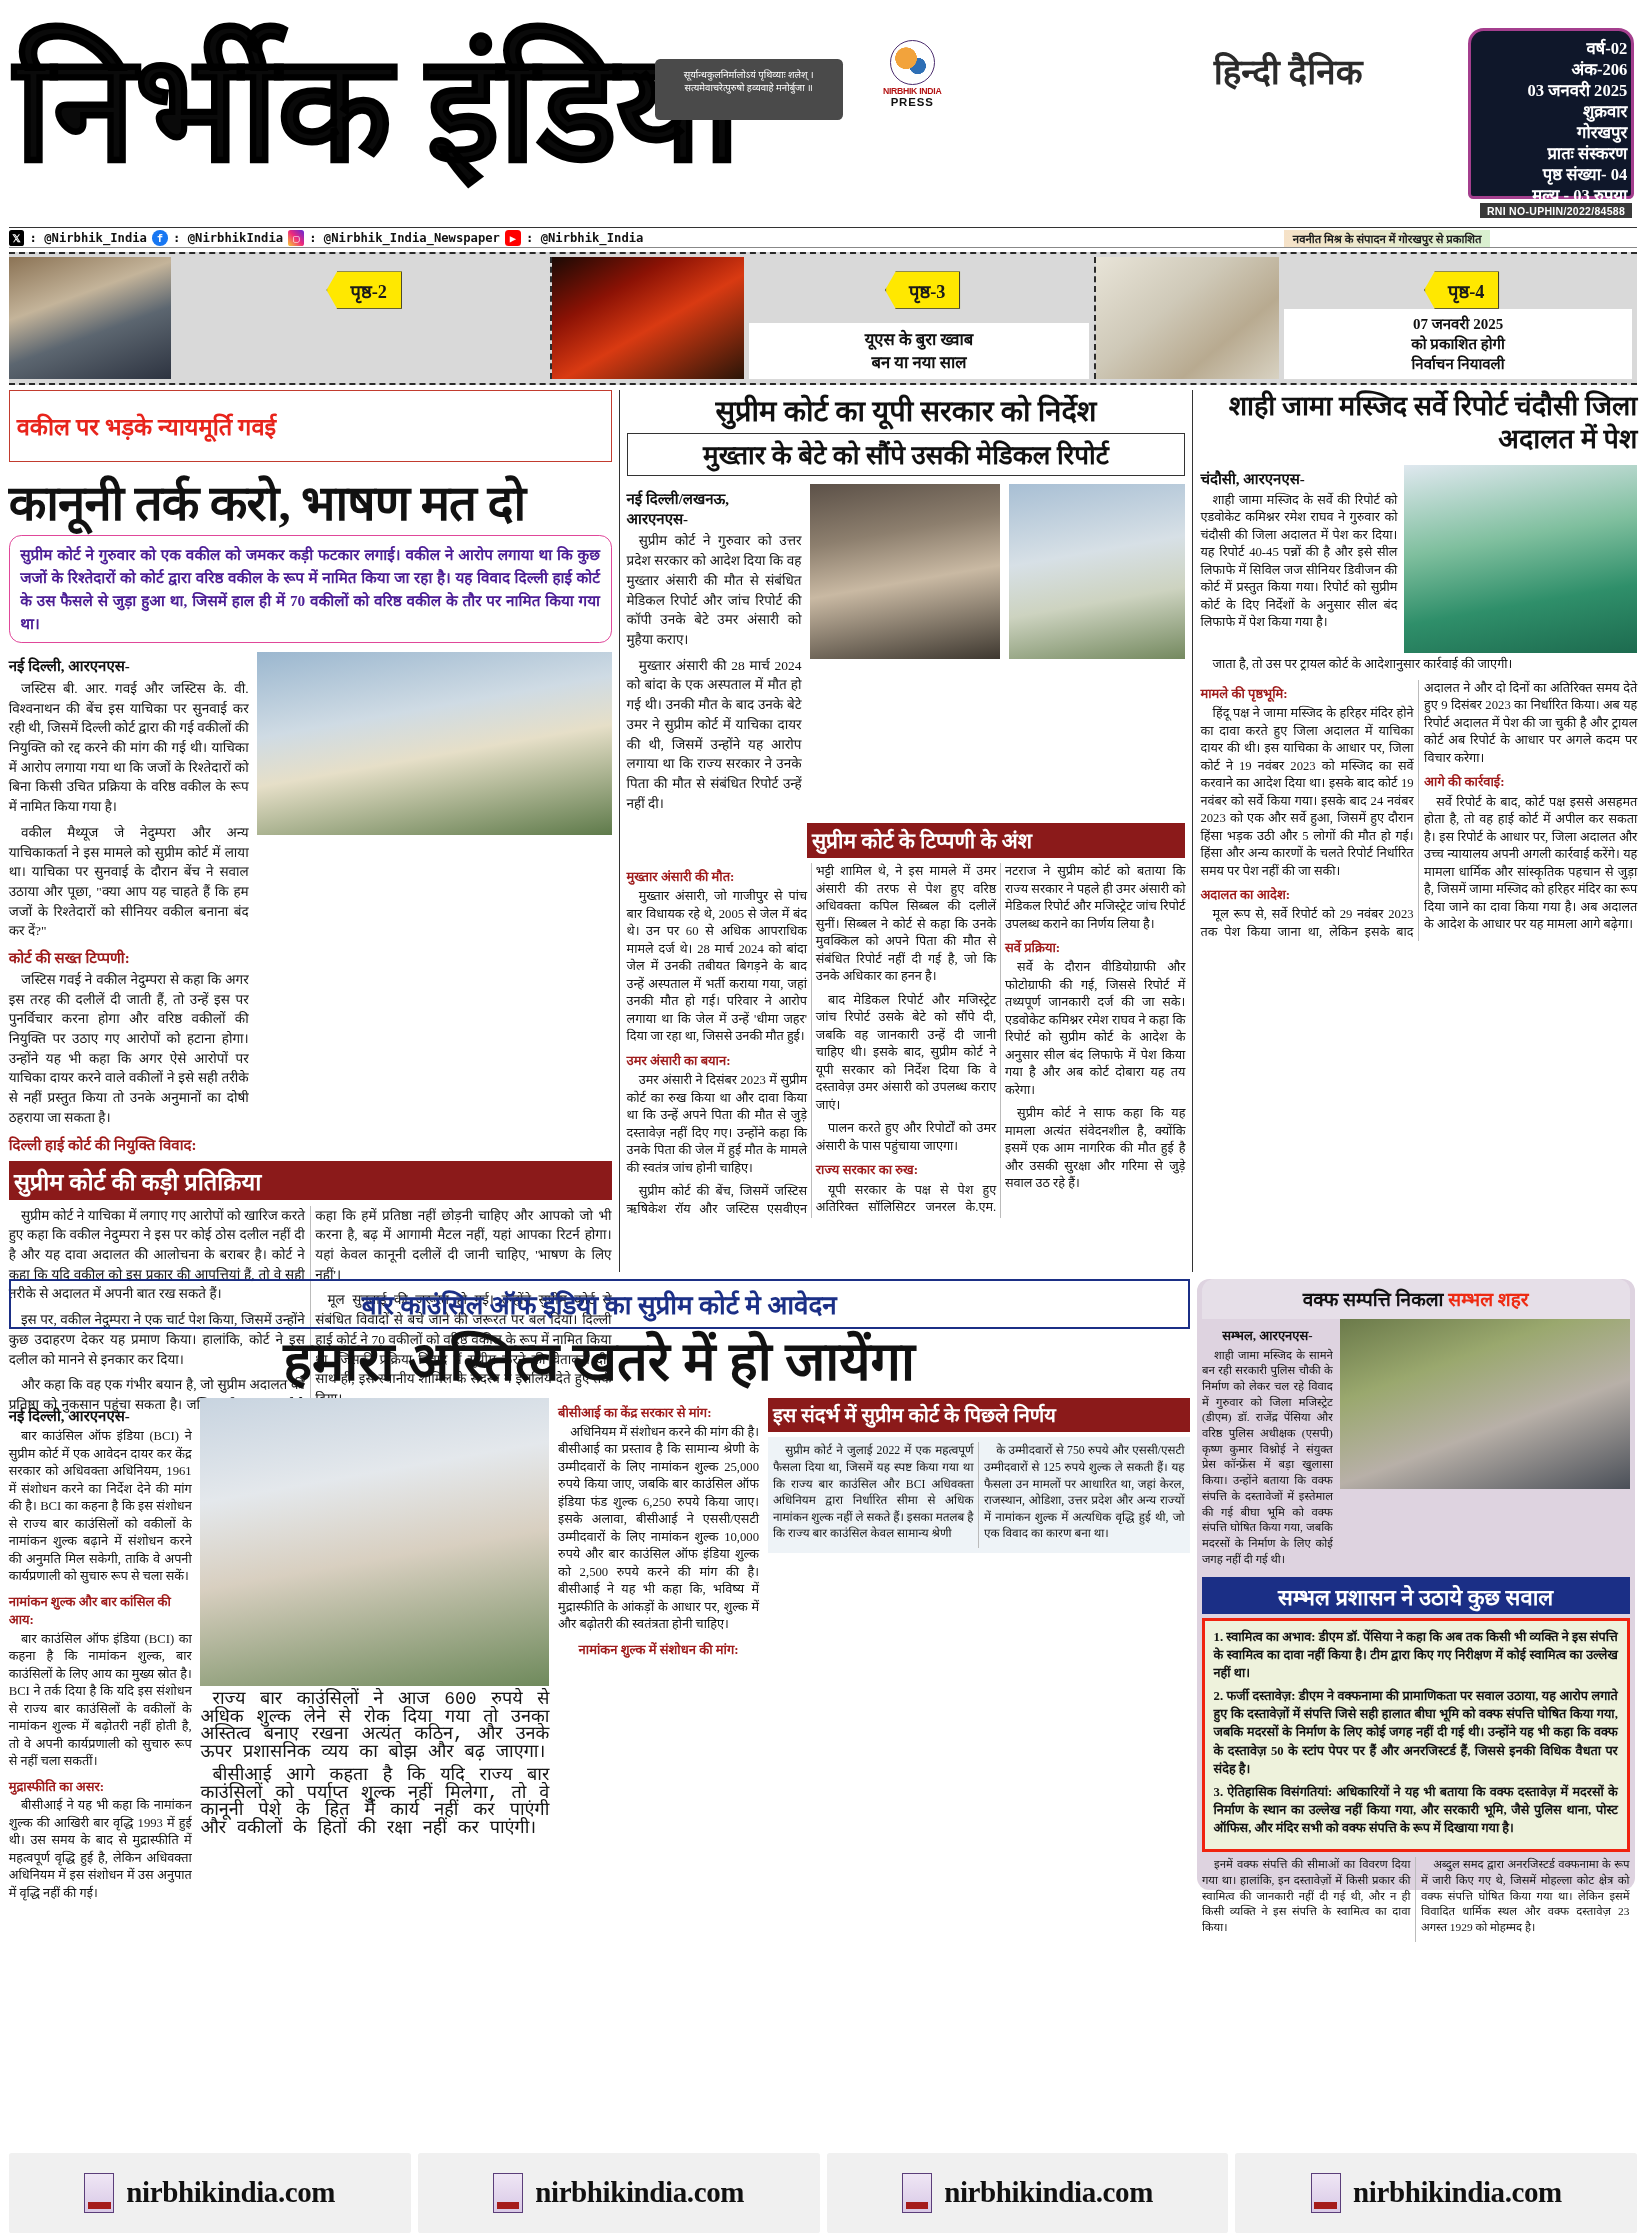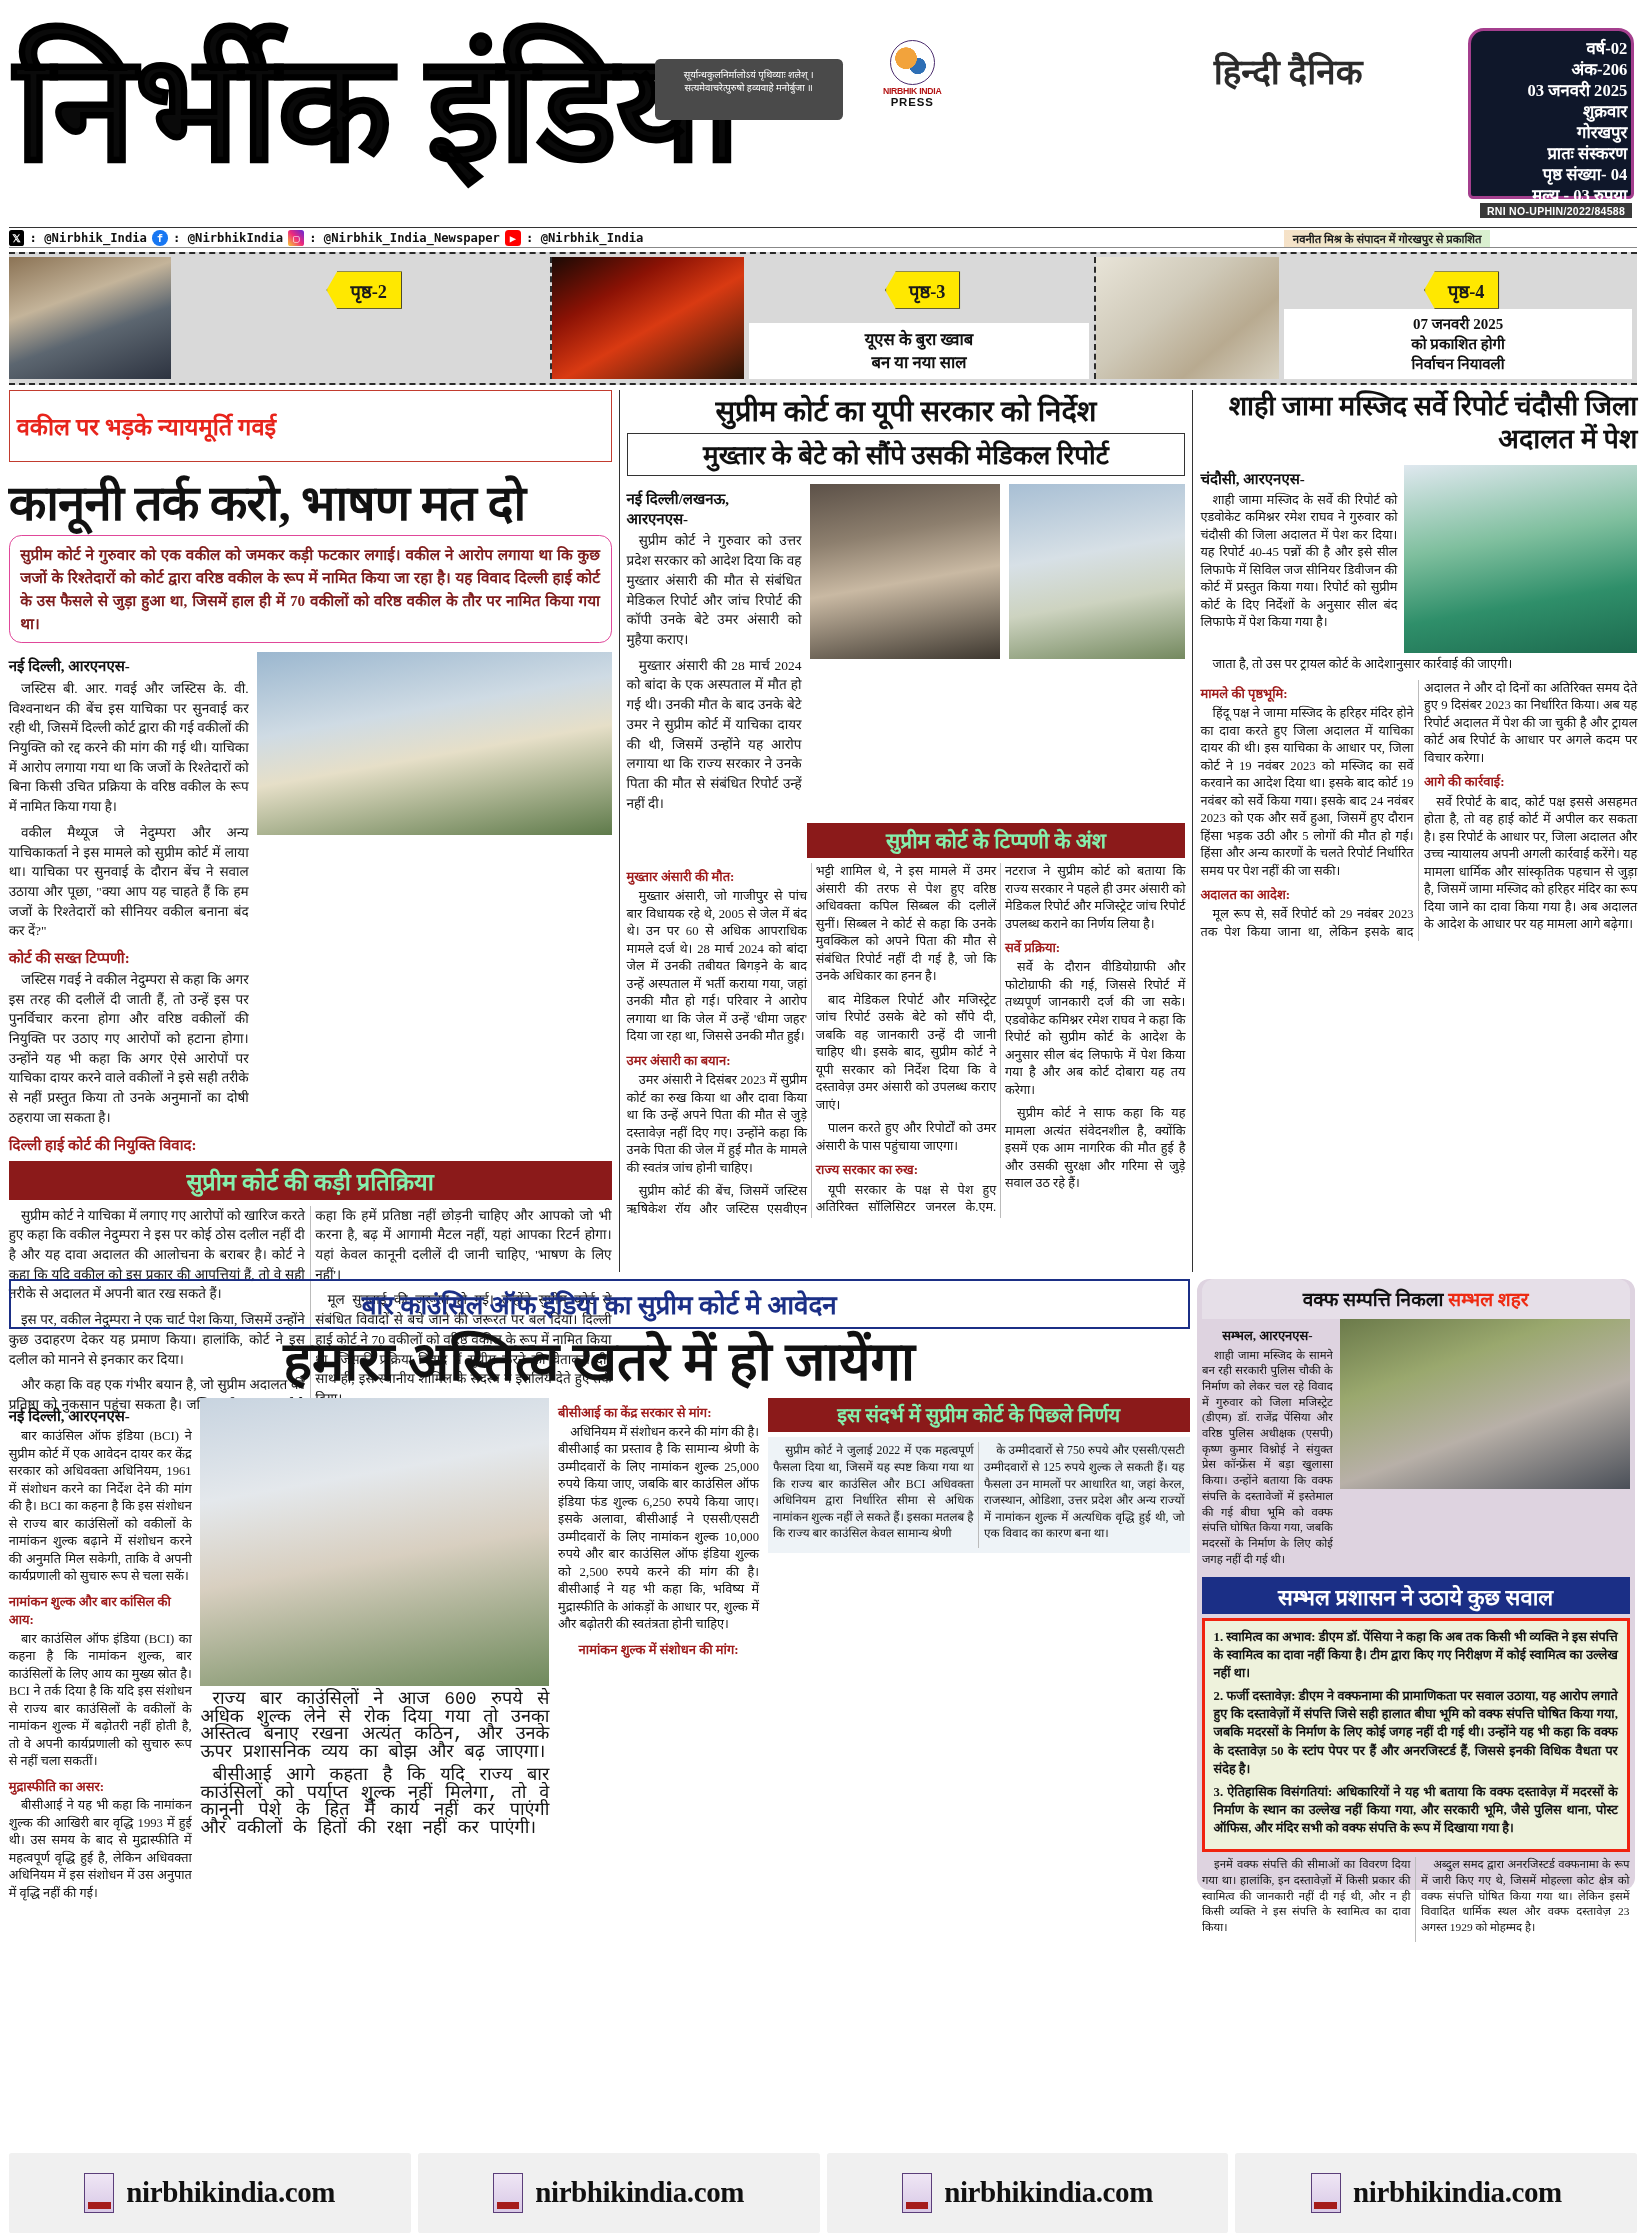--- a/index.html
+++ b/index.html
@@ -111,34 +111,34 @@
     border:1.7px solid #c23b2e; padding:19px 7px; margin-bottom:16px;
   }
   .kicker-box span { color:#e8241c; font-weight:bold; font-size:23.6px; font-family:"Liberation Serif", serif;}
   .headline-xl {
     font-family:"Liberation Serif", serif; font-weight:bold; font-size:49px;
     line-height:52px; letter-spacing:-0.9px; color:#111; margin:1.7px 0 5.2px 0;
   }
   .intro-box {
     border:1.7px solid #e0479a; border-radius:12.2px; padding:7px 10.5px;
     font-size:15.3px; line-height:23px; text-align:justify;
-    font-family:"Liberation Serif", serif; font-weight:bold; color:#7f1d1d;
+    font-family:"Liberation Serif", serif; font-weight:bold; color:#4c1d95;
   }
   .dateline { font-weight:bold; font-size:15px; margin:7px 0 3.5px 0; font-family:"Liberation Serif", serif;}
   .body-txt {
     font-size:13.5px; line-height:19.7px; text-align:justify;
     font-family:"Liberation Serif", serif; color:#141414;
   }
   .body-txt p { margin-bottom:6.1px; text-indent:12.2px; }
   .sub-red {
     color:#9e1b1b; font-weight:bold; font-size:15px; margin:5.2px 0 2.6px 0;
     font-family:"Liberation Serif", serif;
   }
   .band {
-    background:#8b1a1a; color:#86efac; font-weight:bold; text-align:center;
+    background:#8b1a1a; color:#ffffff; font-weight:bold; 
     font-size:23.6px; padding:3.5px 5.2px; font-family:"Liberation Serif", serif;
     margin:5.2px 0;
   }
   .photo {
     width:100%; height:148px; background:#9aa; margin:3.5px 0;
     background:linear-gradient(170deg,#87a8c4 0%,#b9cbd8 40%,#dfe6d0 60%,#6f8a5c 100%);
   }
   .photo-sc { background:linear-gradient(170deg,#9bb7cf 0%,#cfdbe4 35%,#e6dfc8 55%,#5e7a4a 100%); }
   .photo-man { background:linear-gradient(170deg,#5c5148 0%,#8d7f6e 30%,#c9b9a3 55%,#3e3830 100%); }
   .photo-court { background:linear-gradient(170deg,#a8bfd4 0%,#d7e0e6 40%,#cdd3c0 65%,#74895f 100%); }

